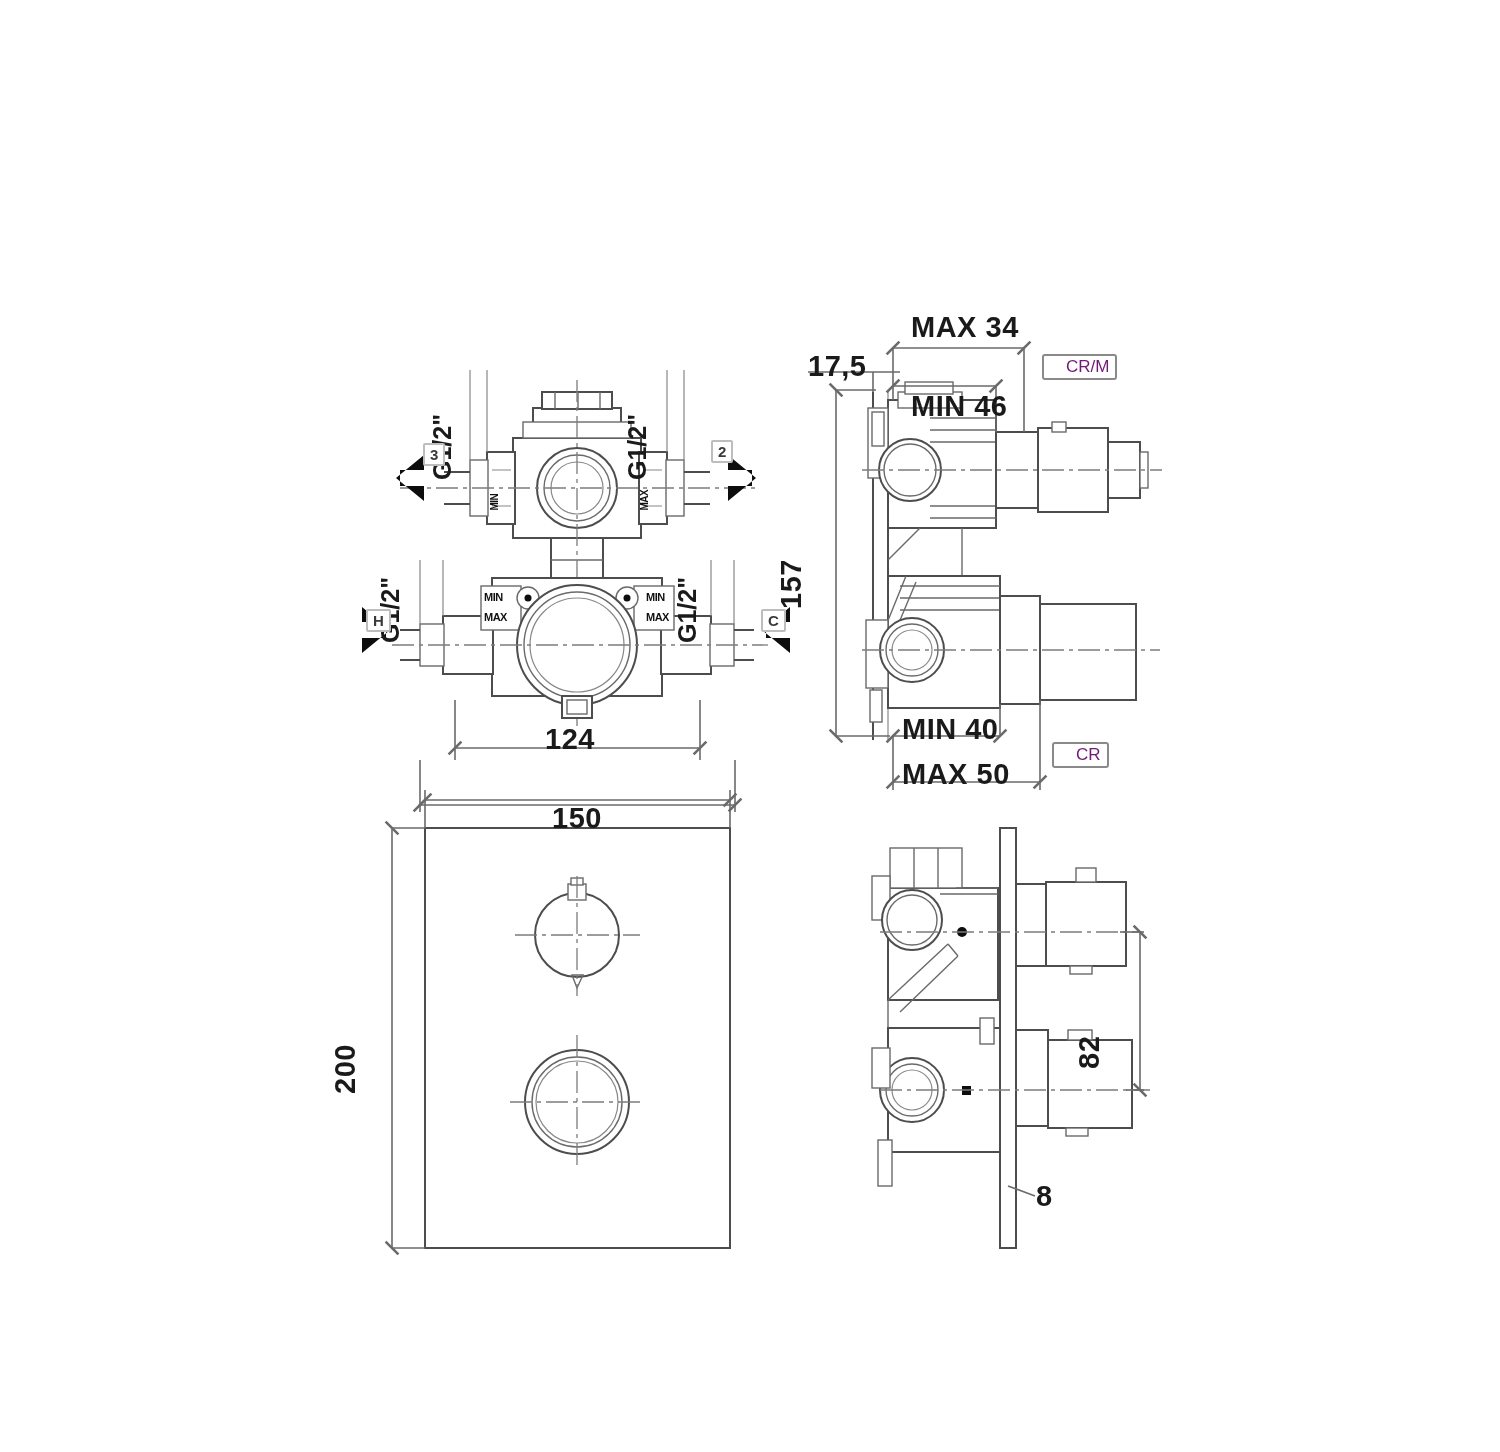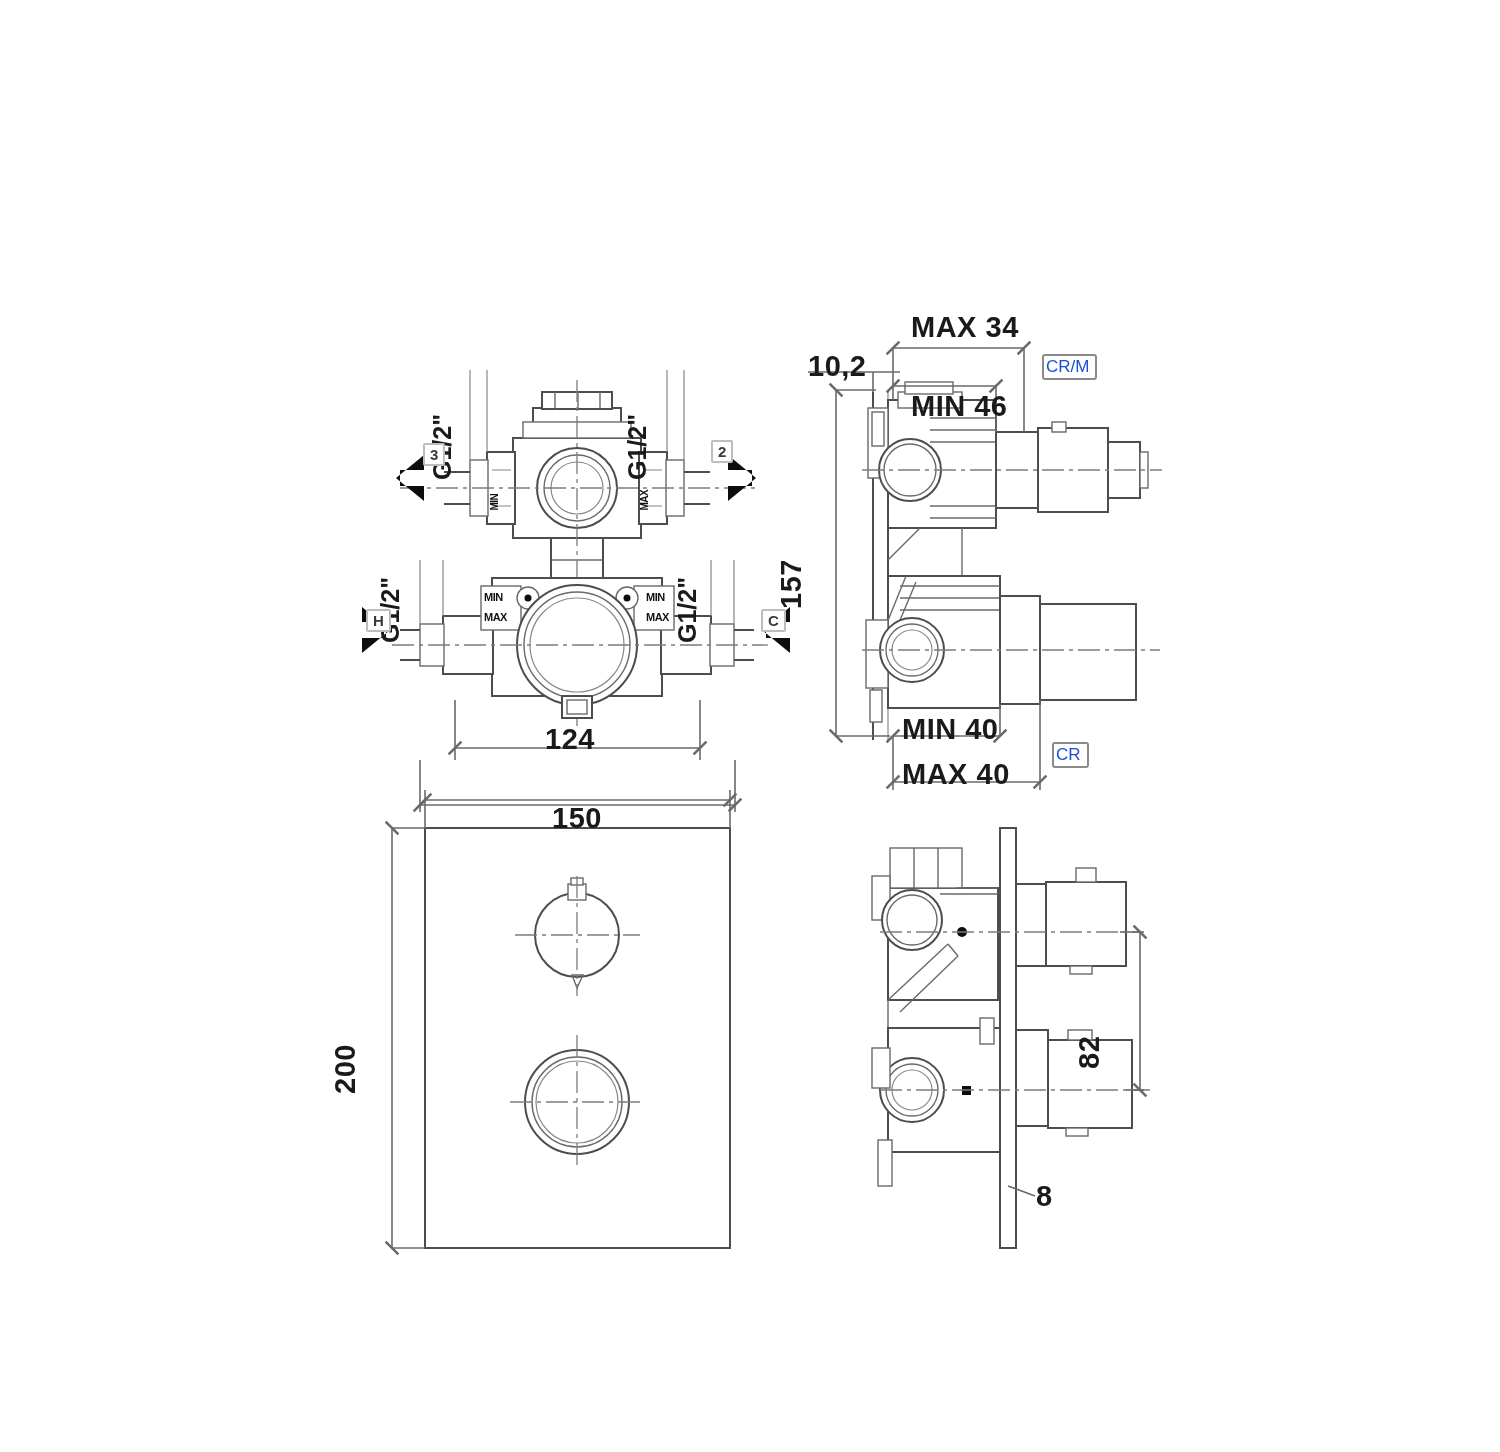--- a/index.html
+++ b/index.html
@@ -31,25 +31,25 @@
     color: #1a1a1a;
     white-space: nowrap;
     line-height: 1;
   }
   .dim-big { font-size: 29px; letter-spacing: 0.5px; }
   .g-thread { font-size: 25px; letter-spacing: 0px; }
   .rot90 { transform: rotate(-90deg); transform-origin: left bottom; }
   .tagbox {
     position: absolute;
     border: 2px solid #8a8a8a;
-    color: #1d4ed8;
+    color: #701a75;
     font-family: "Liberation Sans", sans-serif;
     font-size: 17px;
     font-weight: normal;
-    padding: 2px 6px 3px 2px;
+    padding: 2px 6px 3px 22px;
     border-radius: 3px;
     line-height: 1;
     background: #fff;
     white-space: nowrap;
   }
   .flagbox {
     position: absolute;
     border: 2px solid #bdbdbd;
     background: #ffffff;
     color: #3a3a3a;
@@ -330,26 +330,26 @@
   <div class="minmax" style="left:484px; top:612px;">MAX</div>
   <div class="minmax" style="left:646px; top:592px;">MIN</div>
   <div class="minmax" style="left:646px; top:612px;">MAX</div>
 
   <div class="minmax rot90" style="left:500px; top:500px; font-size:10px;">MIN</div>
   <div class="minmax rot90" style="left:650px; top:500px; font-size:10px;">MAX</div>
 
   <div class="lbl dim-big" style="left:545px; top:725px;text-align:right;">124</div>
   <div class="lbl dim-big" style="left:552px; top:776px;margin-top:28px;">150</div>
 
-  <div class="lbl dim-big" style="left:808px; top:352px;">10,2</div>
+  <div class="lbl dim-big" style="left:808px; top:352px;">17,5</div>
   <div class="lbl dim-big rot90" style="left:806px; top:580px;">157</div>
   <div class="lbl dim-big" style="left:911px; top:313px;">MAX 34</div>
   <div class="lbl dim-big" style="left:911px; top:352px;margin-top:40px;">MIN 46</div>
   <div class="lbl dim-big" style="left:902px; top:715px;">MIN 40</div>
-  <div class="lbl dim-big" style="left:902px; top:760px;">MAX 40</div>
+  <div class="lbl dim-big" style="left:902px; top:760px;">MAX 50</div>
 
   <div class="tagbox" style="left:1042px; top:354px;">CR/M</div>
   <div class="tagbox" style="left:1052px; top:742px;">CR</div>
 
   <div class="lbl dim-big rot90" style="left:360px; top:1065px;">200</div>
 
   <div class="lbl dim-big rot90" style="left:1104px; top:1040px;">82</div>
   <div class="lbl dim-big" style="left:1036px; top:1182px;">8</div>
 
 </div>

